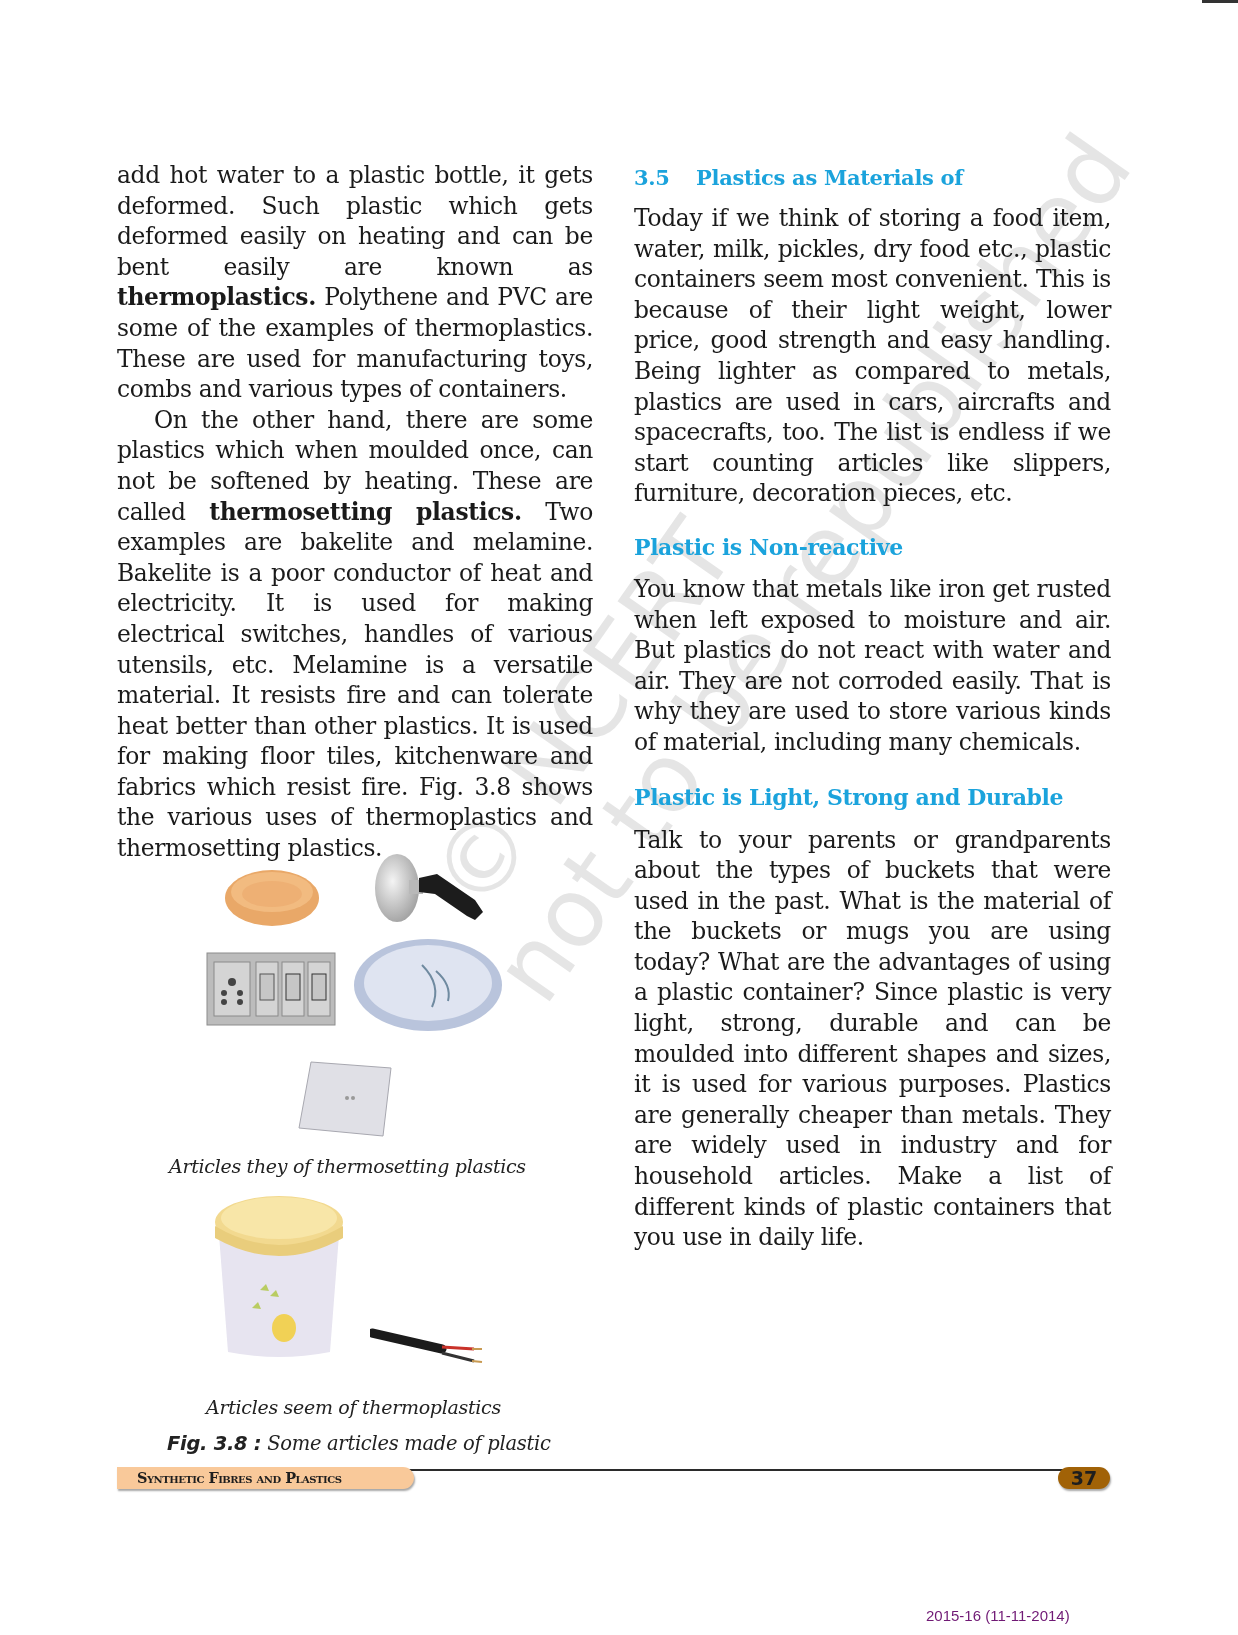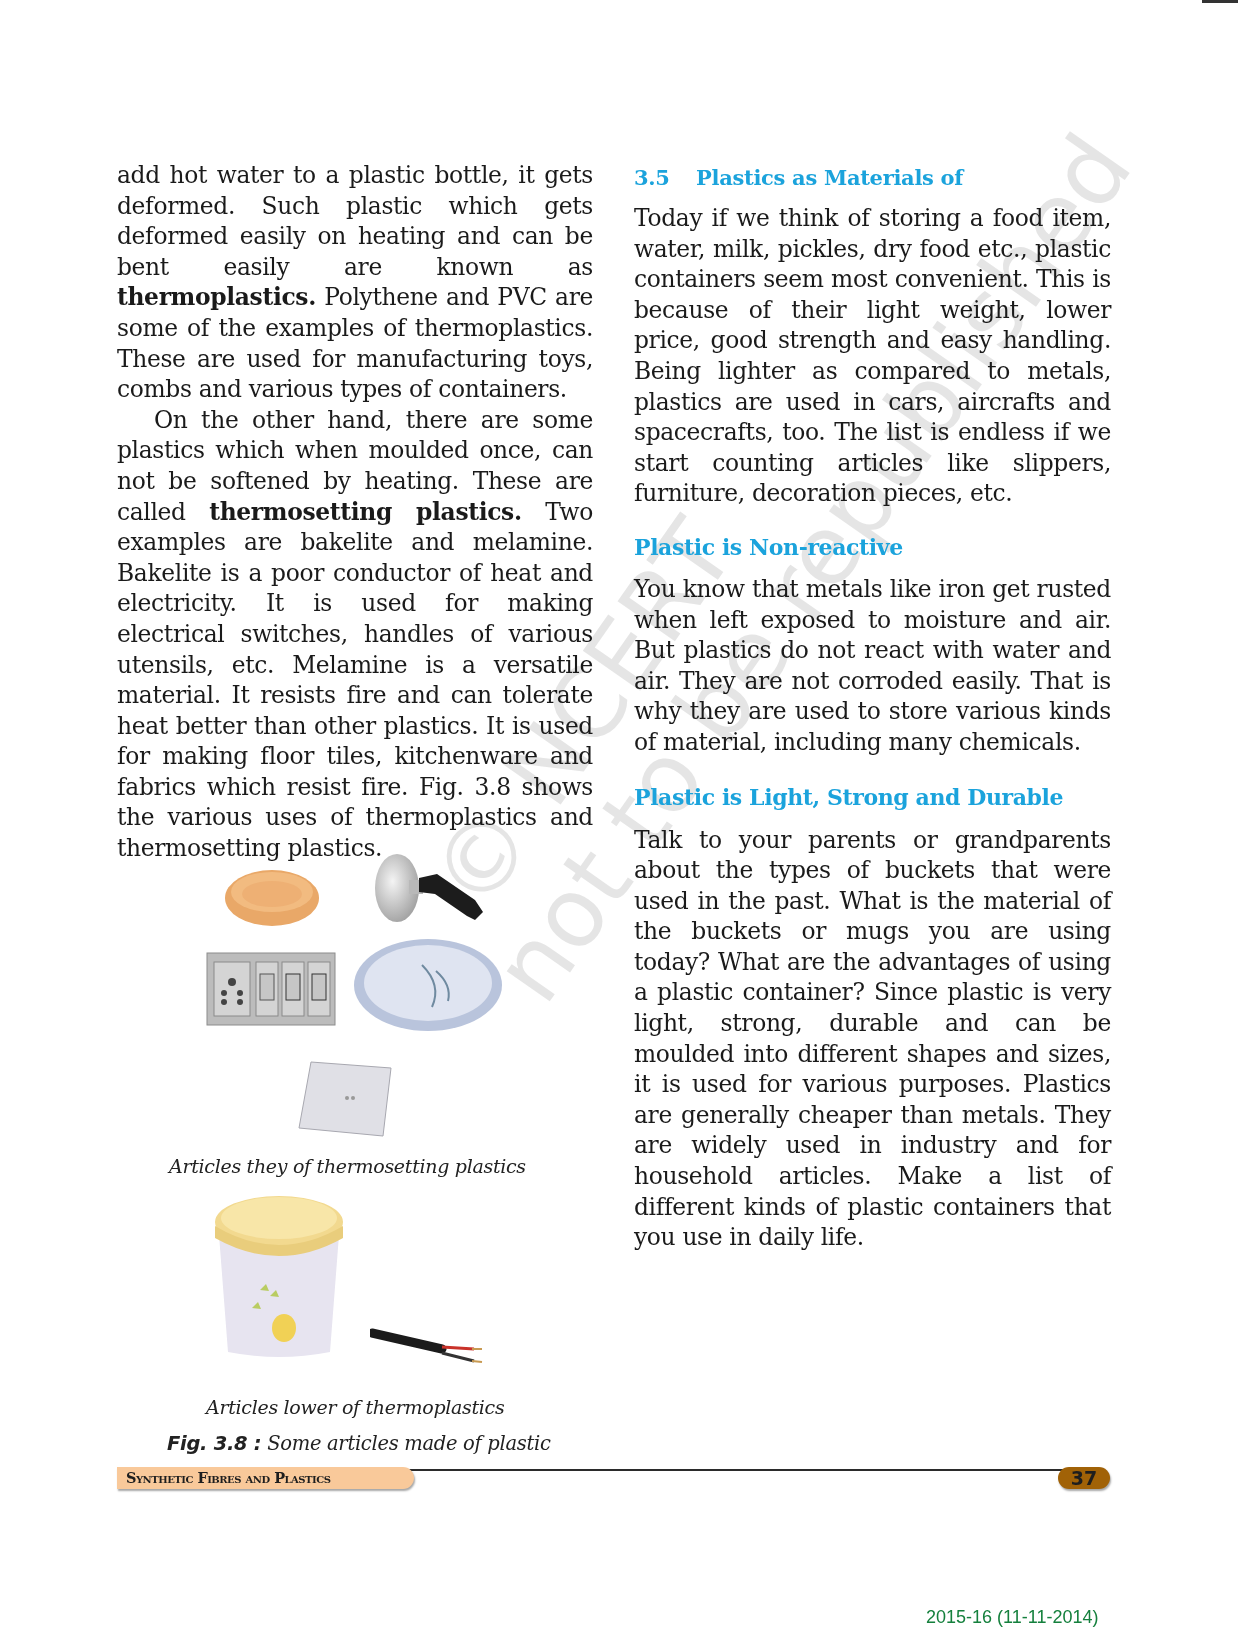--- a/index.html
+++ b/index.html
@@ -43,32 +43,32 @@
   .fig-title b { font-family: "DejaVu Sans", sans-serif; font-weight: bold; }
 
   .obj { position: absolute; }
 
   
   .footer-line { position: absolute; left: 400px; top: 1469px; width: 680px; height: 2px; background: #2b2b2b; }
   .chapter-tab {
     position: absolute; left: 117px; top: 1467px; width: 297px; height: 22px;
     background: #f9c99a; border-radius: 0 12px 12px 0; box-shadow: 1px 2px 2px rgba(0,0,0,0.35);
     font-family: "DejaVu Serif", serif; font-weight: bold; font-size: 14.5px;
-    line-height: 22px; color: #1e1e1e; padding-left: 9px; box-sizing: border-box;
+    line-height: 22px; color: #1e1e1e; padding-left: 20px; box-sizing: border-box;
     letter-spacing: -0.5px; white-space: nowrap; font-variant: small-caps;
   }
   .page-num {
     position: absolute; left: 1058px; top: 1467px; width: 52px; height: 22px;
     background: #a16207; border-radius: 11px; box-shadow: 1px 2px 2px rgba(0,0,0,0.35);
     font-family: "DejaVu Sans", sans-serif; font-weight: bold; font-size: 19px; line-height: 22px;
     text-align: center; color: #1e1e1e;
   }
   .print-date {
     position: absolute; left: 926px; top: 1607px; font-family: "Liberation Sans", sans-serif;
-    font-size: 18px; color: #15803d;
+    font-size: 15px; color: #701a75;
   }
 
   
   .watermark {
     position: absolute; left: 390px; top: 900px; transform-origin: 0 0; transform: rotate(-55deg);
     font-family: "DejaVu Sans", sans-serif; font-size: 96px; line-height: 104px; color: rgba(160,160,160,0.28);
     white-space: nowrap; pointer-events: none;
   }
 </style>
 </head>
@@ -144,21 +144,21 @@
     <path d="M50 98 l6 -6 l3 7 Z M60 104 l6 -6 l3 7 Z M42 116 l6 -6 l3 7 Z" fill="#b9cc62"></path>
   </svg>
 
   <svg class="obj" style="left:370px;top:1327px" width="118" height="40">
     <path d="M2 6 L72 22" stroke="#1b1b1b" stroke-width="9" stroke-linecap="round"></path>
     <path d="M72 20 L104 22" stroke="#c9322a" stroke-width="3"></path>
     <path d="M72 26 L104 34" stroke="#333" stroke-width="3"></path>
     <path d="M102 22 L112 22" stroke="#c89a52" stroke-width="2"></path>
     <path d="M102 34 L112 35" stroke="#c89a52" stroke-width="2"></path>
   </svg>
-  <div class="caption" style="left:206px;top:1396px">Articles lower of thermoplastics</div>
+  <div class="caption" style="left:206px;top:1396px">Articles seem of thermoplastics</div>
   <div class="fig-title" style="left:167px;top:1432px"><b>Fig. 3.8 :</b> <span>Some articles made of plastic</span></div>
 </div>
 
 <div class="col col-right" style="top:160px">
   <h2 class="sec"><span class="num">3.5</span><span>Plastics as Materials of</span></h2>
   <p class="body" style="margin-top:7px">Today if we think of storing a food item, water, milk, pickles, dry food etc., plastic containers seem most convenient. This is because of their light weight, lower price, good strength and easy handling. Being lighter as compared to metals, plastics are used in cars, aircrafts and spacecrafts, too. The list is endless if we start counting articles like slippers, furniture, decoration pieces, etc.</p>
   <h3 class="sub" style="margin-top:23px">Plastic is Non-reactive</h3>
   <p class="body" style="margin-top:12px">You know that metals like iron get rusted when left exposed to moisture and air. But plastics do not react with water and air.  They are not corroded easily. That is why they are used to store various kinds of material, including many chemicals.</p>
   <h3 class="sub" style="margin-top:24px">Plastic is Light, Strong and Durable</h3>
   <p class="body" style="margin-top:13px">Talk to your parents or grandparents about the types of buckets that were used in the past. What is the material of the buckets or mugs you are using today? What are the advantages of using a plastic container? Since plastic is very light, strong, durable and can be moulded into different shapes and sizes, it is used for various purposes. Plastics are generally cheaper than metals. They are widely used in industry and for household articles. Make a list of different kinds of plastic containers that you use in daily life.</p>

